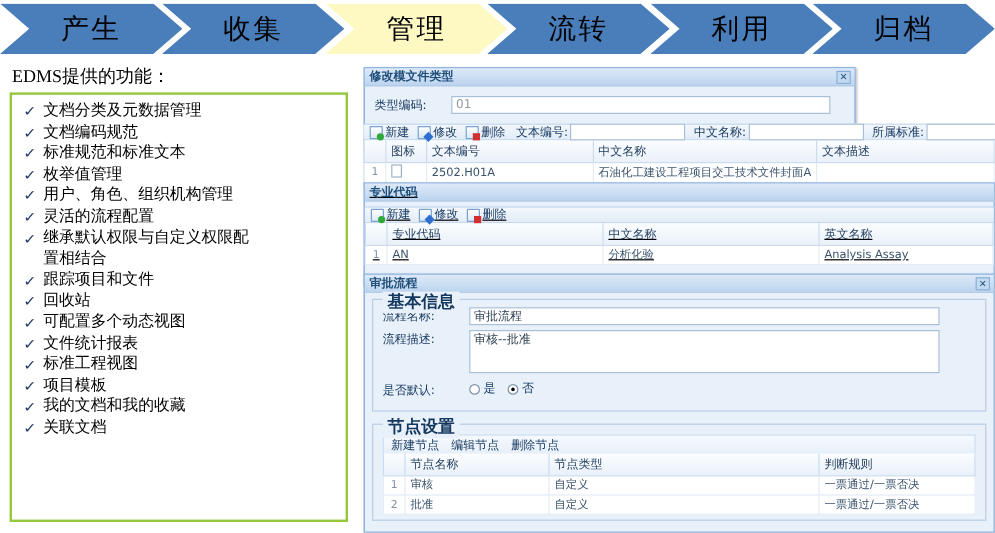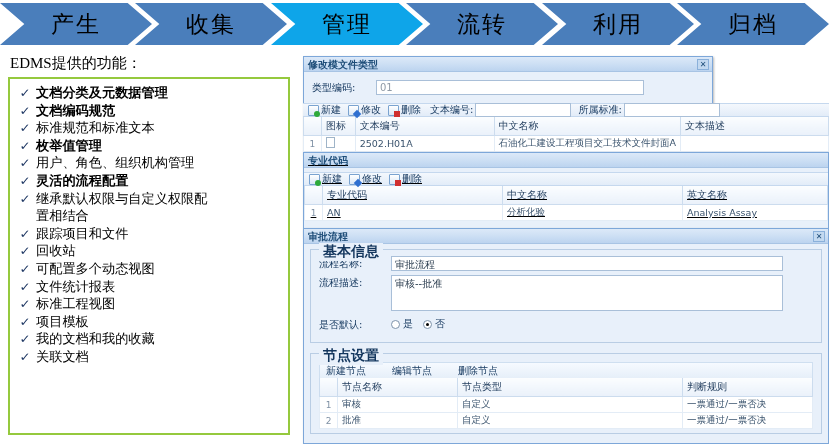--- a/index.html
+++ b/index.html
@@ -44,21 +44,21 @@
     font-size: 13.2px; line-height: 16.6px; color: #000;
     margin-bottom: 1px;
     font-family: "DejaVu Sans", "Liberation Sans", sans-serif;
   }
   ul.features li .ck {
     width: 22px; flex: 0 0 22px; text-align: center;
     color: #1f3864; font-size: 12px; line-height: 16.6px;
     font-weight: bold; transform: scaleX(1.1);
   }
   ul.features li .txt { flex: 1 1 auto; }
-  ul.features li.bold .txt { font-weight: bold; }
+  ul.features li.bold .txt { font-weight: normal; }
   ul.features li.cont .ck { visibility: hidden; }
 
   
   .dlg {
     position: absolute;
     background: #e8f0fa;
     border: 1px solid #7da7d9;
     box-shadow: 1px 1px 2px rgba(0,0,0,0.28);
   }
   .dlg-title {
@@ -145,37 +145,37 @@
   .radio { display: flex; align-items: center; gap: 3px; }
   .rdot {
     width: 9px; height: 9px; border-radius: 50%;
     border: 1px solid #7d93ab; background: #fff; position: relative;
   }
   .rdot.on::after {
     content: ''; position: absolute; left: 2px; top: 2px;
     width: 3px; height: 3px; border-radius: 50%; background: #000;
   }
   .minibar {
-    display: flex; gap: 26px; align-items: center; height: 16px;
+    display: flex; gap: 10px; align-items: center; height: 16px;
     background: linear-gradient(to bottom,#f6faff 0%, #e6eff9 100%);
     border: 1px solid #cfdff0; border-bottom: none;
     padding: 0 6px; font-size: 10px; color: #14375e;
   }
 </style>
 </head>
 <body>
 
 <div id="banner">
     <div class="chev first" style="left: 0px; width: 152px; background: rgb(74, 126, 187);">
       <span>产生</span>
     </div>
     <div class="chev" style="left: 135px; width: 152px; background: rgb(74, 126, 187);">
       <span>收集</span>
     </div>
-    <div class="chev" style="left: 271px; width: 152px; background: #0ea5e9;">
+    <div class="chev" style="left: 271px; width: 152px; background: #fef9c3;">
       <span>管理</span>
     </div>
     <div class="chev" style="left: 406px; width: 152px; background: rgb(74, 126, 187);">
       <span>流转</span>
     </div>
     <div class="chev" style="left: 677px; width: 152px; background: rgb(74, 126, 187);">
       <span>归档</span>
     </div>
     <div class="chev" style="left: 542px; width: 152px; background: rgb(74, 126, 187);">
       <span>利用</span>
@@ -255,41 +255,45 @@
 </div>
 
 <div class="dlg" id="dlg1" style="left:303px; top:56px; width:410px; height:99px;">
   <div class="dlg-title">
     <span>修改模文件类型</span>
     <span class="dlg-close">✕</span>
   </div>
   <div class="dlg-body">
     <div class="frow">
       <span class="flabel">类型编码:</span>
-      <span class="finput" style="width:268px;">01</span>
+      <span class="finput" style="width:316px;">01</span>
     </div>
   </div>
 </div>
 
 <div style="position:absolute; left:303px; top:103px; width:526px;">
   <div class="tbar">
     <span class="tbtn">
       <span class="ticon add"></span>
       <span>新建</span>
     </span>
     <span class="tbtn">
       <span class="ticon edit"></span>
       <span>修改</span>
     </span>
     <span class="tbtn">
       <span class="ticon del"></span>
       <span>删除</span>
     </span>
     <span class="sfield">
       <span>文本编号:</span>
+      <span class="sinput" style="width:96px;"></span>
+    </span>
+    <span class="sfield">
+      <span>中文名称:</span>
       <span class="sinput" style="width:96px;"></span>
     </span>
     <span class="sfield">
       <span>所属标准:</span>
       <span class="sinput" style="width:96px;"></span>
     </span>
   </div>
   <table class="grid" id="grid1">
       <thead>
         <tr>

